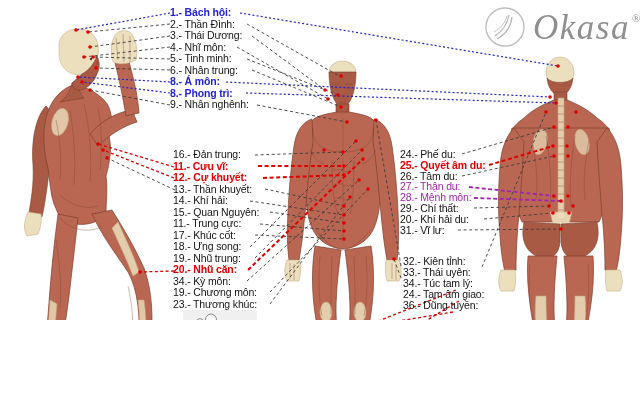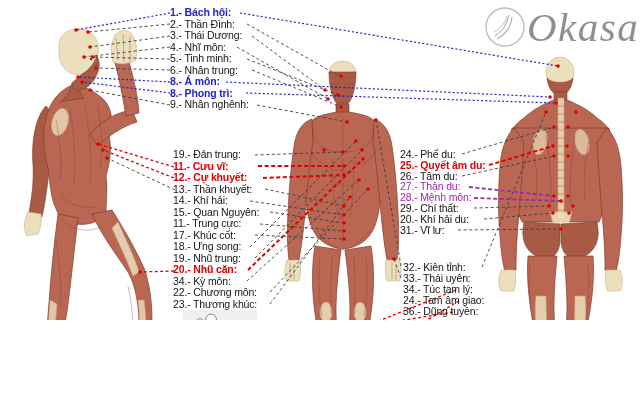--- a/index.html
+++ b/index.html
@@ -30,22 +30,22 @@
   .plist{position:absolute;white-space:nowrap;z-index:5}
   .pt{font-size:10.5px;line-height:11.5px;color:#141414;font-weight:400;letter-spacing:-0.15px}
   .l3 .pt{line-height:10.8px}
   .l4 .pt{line-height:11px}
   .pt.blue{color:#2323cf;font-weight:700}
   .pt.red{color:#e00000;font-weight:700}
   .pt.purple{color:#a224ad;font-weight:400}
 
   
   .logo{position:absolute;left:483px;top:5px;display:flex;align-items:center;color:#8f8f8f;z-index:6}
-  .logo-text{font-family:"Liberation Serif",serif;font-style:italic;font-size:41px;
-             letter-spacing:1.5px;line-height:1;color:#8f8f8f}
+  .logo-text{font-family:"Liberation Serif",serif;font-style:italic;font-size:35px;
+             letter-spacing:1.5px;margin-left:6px;line-height:1;color:#8f8f8f}
   .logo-reg{font-family:"Liberation Serif",serif;font-size:11px;transform:translateY(-9px);
             display:inline-block;margin-left:2px}
 
   .foot-label{position:absolute;left:204px;top:361px;font-size:13px;font-weight:700;
               text-decoration:underline;color:#101010;z-index:5}
 </style>
 </head>
 <body>
 
 <div class="stage">
@@ -287,48 +287,48 @@
     <div class="pt">3.- Thái Dương:</div>
     <div class="pt">4.- Nhĩ môn:</div>
     <div class="pt">5.- Tinh minh:</div>
     <div class="pt">6.- Nhân trung:</div>
     <div class="pt blue">8.- Á môn:</div>
     <div class="pt blue">8.- Phong trì:</div>
     <div class="pt">9.- Nhân nghênh:</div>
   </div>
 
   <div class="plist" style="left:173px;top:149px">
-    <div class="pt">19.- Đản trung:</div>
+    <div class="pt">16.- Đản trung:</div>
     <div class="pt red">11.- Cưu vĩ:</div>
     <div class="pt red">12.- Cự khuyết:</div>
     <div class="pt">13.- Thần khuyết:</div>
     <div class="pt">14.- Khí hải:</div>
     <div class="pt">15.- Quan Nguyên:</div>
     <div class="pt">11.- Trung cực:</div>
     <div class="pt">17.- Khúc cốt:</div>
     <div class="pt">18.- Ưng song:</div>
     <div class="pt">19.- Nhũ trung:</div>
     <div class="pt red">20.- Nhũ căn:</div>
     <div class="pt">34.- Kỳ môn:</div>
-    <div class="pt">22.- Chương môn:</div>
+    <div class="pt">19.- Chương môn:</div>
     <div class="pt">23.- Thương khúc:</div>
   </div>
 
   <div class="plist l3" style="left:400px;top:149px">
     <div class="pt">24.- Phế du:</div>
     <div class="pt red">25.- Quyết âm du:</div>
     <div class="pt">26.- Tâm du:</div>
     <div class="pt purple">27.- Thận du:</div>
     <div class="pt purple">28.- Mệnh môn:</div>
     <div class="pt">29.- Chí thất:</div>
     <div class="pt">20.- Khí hải du:</div>
     <div class="pt">31.- Vĩ lư:</div>
   </div>
 
-  <div class="plist l4" style="left:403px;top:262px">
+  <div class="plist l4" style="left:403px;top:256px">
     <div class="pt">32.- Kiên tỉnh:</div>
     <div class="pt">33.- Thái uyên:</div>
     <div class="pt">34.- Túc tam lý:</div>
     <div class="pt">24.- Tam âm giao:</div>
     <div class="pt">36.- Dũng tuyền:</div>
   </div>
 
   <div class="foot-label">Dũng Tuyền</div>
 
   <div class="logo">

